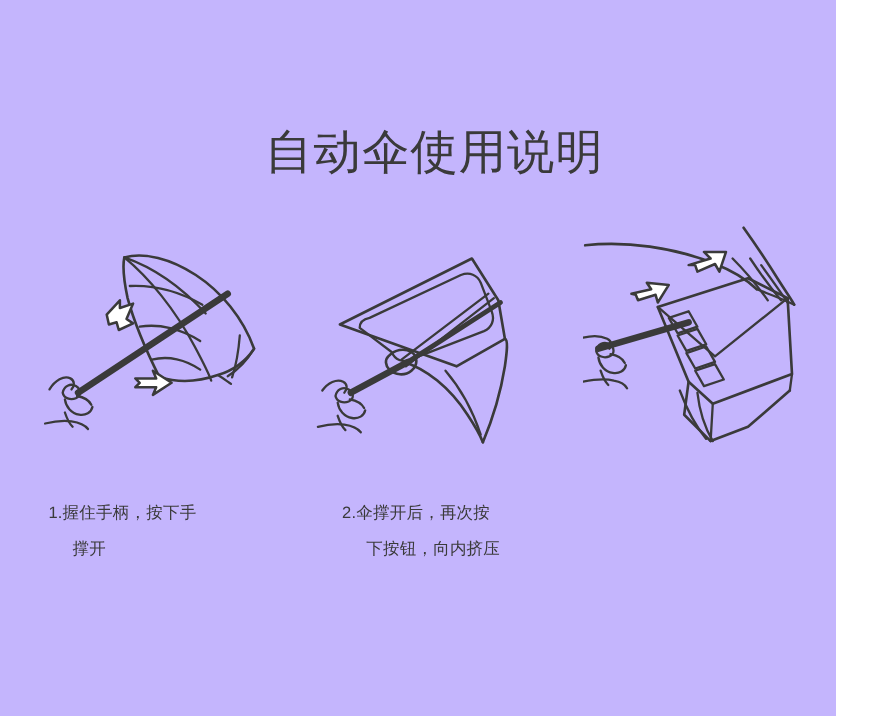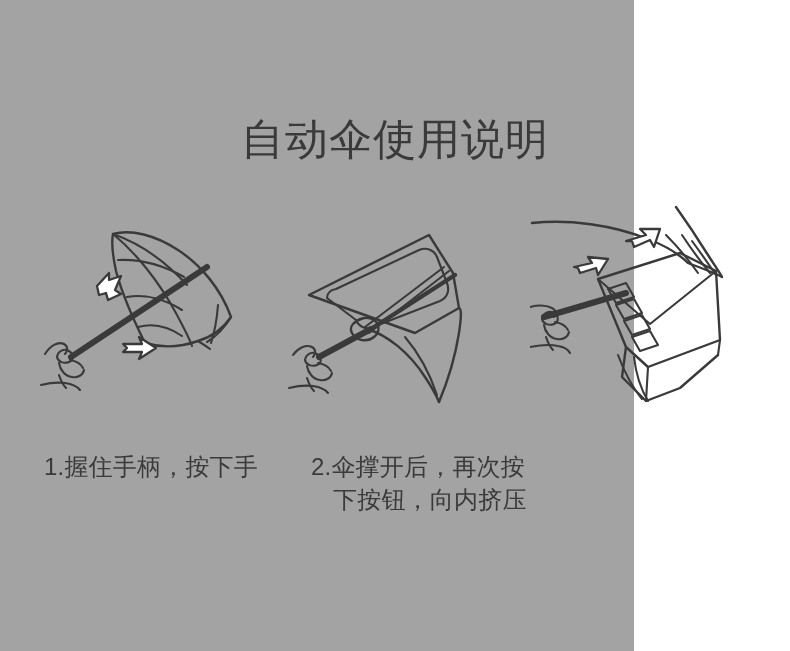--- a/index.html
+++ b/index.html
@@ -13,23 +13,23 @@
     height: 651px;
     position: relative;
     overflow: hidden;
     font-family: "Liberation Sans", "DejaVu Sans", sans-serif;
     -webkit-font-smoothing: antialiased;
   }
 
   #page {
     position: absolute;
     left: 0; top: 0;
-    width: 634px;
+    width: 760px;
     height: 651px;
-    background: #a3a3a3;
+    background: #c4b5fd;
     text-decoration: underline;
   }
 
   
   .page-title {
     position: absolute;
     left: 0;
     top: 84px;
     width: 790px;
     text-align: center;
@@ -81,21 +81,21 @@
     position: absolute;
     left: 0;
     top: 450px;
     width: 790px;
     height: 120px;
   }
   .caption {
     position: absolute;
     top: 0;
     width: 235px;
-    font-size: 24px;
+    font-size: 15px;
     line-height: 33px;
     color: #3a3a3a;
     font-weight: 400;
     letter-spacing: 0.2px;
   }
   .caption.c1 { left: 44px; }
   .caption.c2 { left: 311px; }
   .caption.c3 { left: 546px; }
 
   .cap-line {
@@ -239,20 +239,21 @@
         </g>
       </svg>
     </div>
 
   </div>
 
   <div class="captions">
 
     <div class="caption c1">
       <span class="cap-line">1.握住手柄，按下手</span>
+      <span class="cap-line indent">撑开</span>
     </div>
 
     <div class="caption c2">
       <span class="cap-line">2.伞撑开后，再次按</span>
       <span class="cap-line indent">下按钮，向内挤压</span>
     </div>
 
 
   </div>
 

